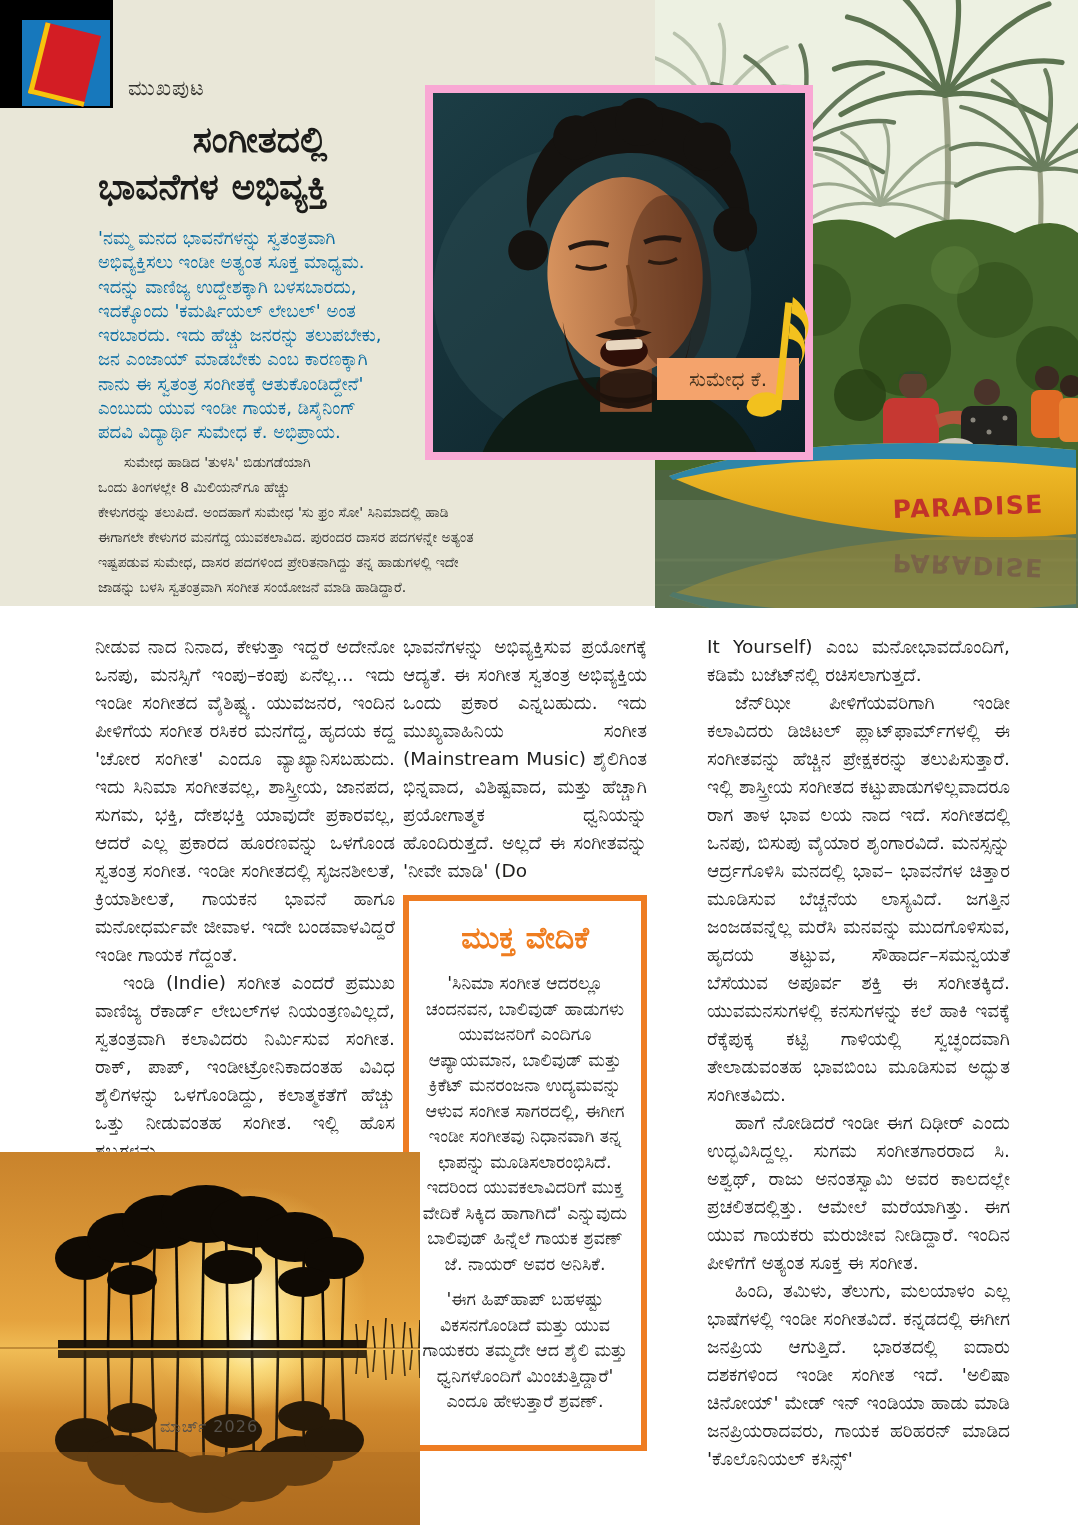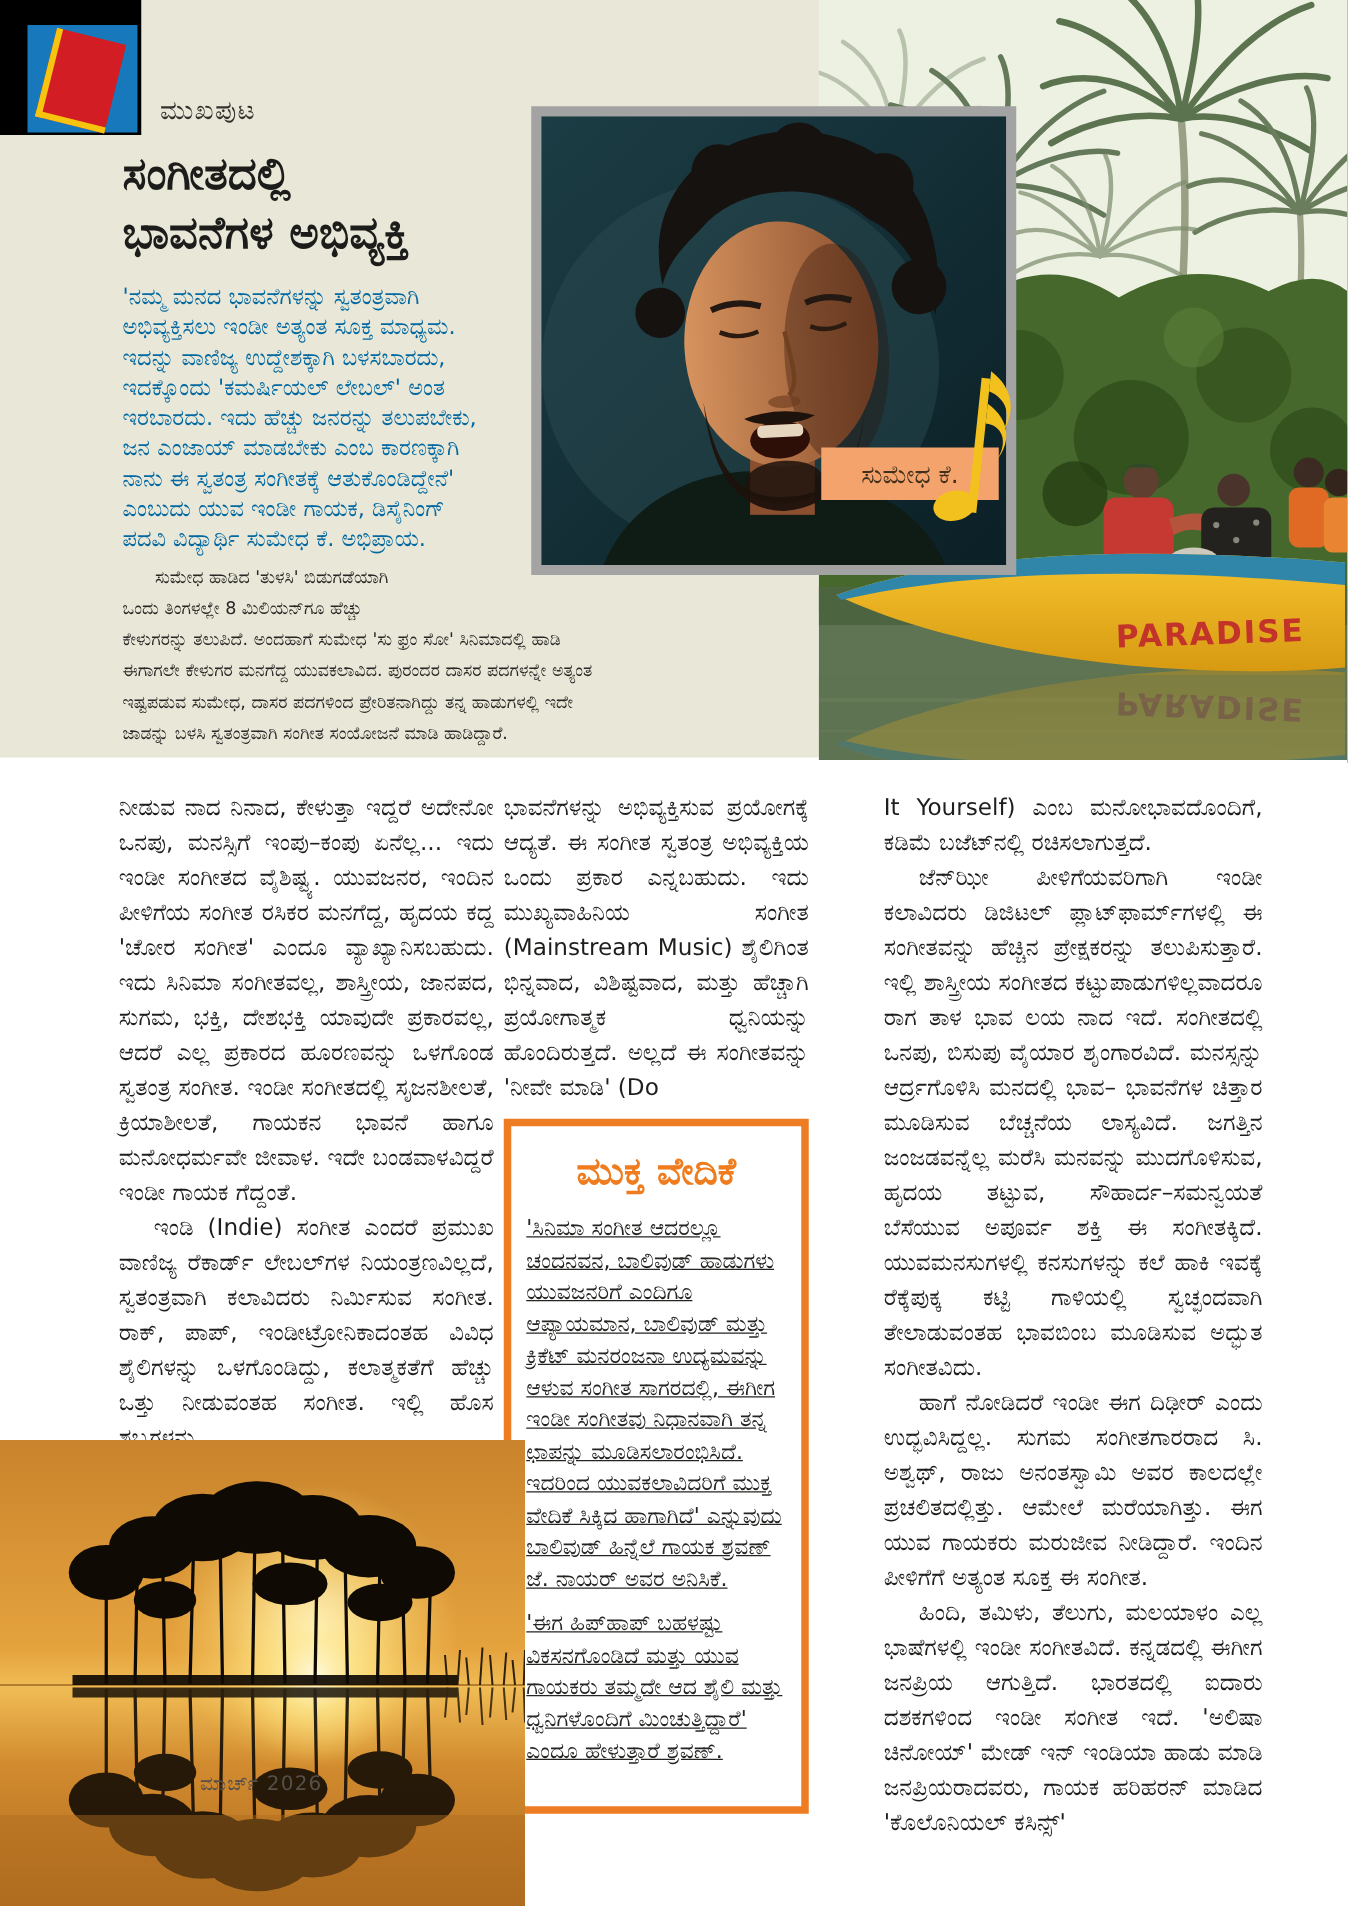--- a/index.html
+++ b/index.html
@@ -7,47 +7,47 @@
         font-family:"DejaVu Sans","Liberation Sans",sans-serif;color:#1f1f1d;margin:0 auto;}
   
   .top-section{position:absolute;left:0;top:0;width:1078px;height:606px;background:#e9e7d8;}
   
   .logo{position:absolute;left:0;top:0;width:113px;height:108px;background:#000;}
   .logo .blue{position:absolute;left:22px;top:20px;width:88px;height:86px;background:#1778bc;}
   .logo .book{position:absolute;left:14px;top:8px;width:52px;height:68px;background:#d31d24;
               border-left:5px solid #f6c40e;border-bottom:5px solid #f6c40e;transform:rotate(14deg);}
   .section-label{position:absolute;left:128px;top:76px;font-size:21px;color:#33322e;letter-spacing:1px;}
   .headline{position:absolute;left:98px;top:116px;margin:0;font-size:36px;line-height:47px;
-            font-weight:bold;color:#1c1c1a;white-space:pre-line;}
+            font-weight:bold;color:#1c1c1a;white-space:pre-line;text-align:right;}
   .lead-quote{position:absolute;left:98px;top:226px;width:350px;margin:0;font-size:18px;
               line-height:24.3px;color:#0369a1;white-space:pre-line;}
   .lead-para2{position:absolute;left:98px;top:450px;width:565px;margin:0;font-size:14px;
               line-height:25px;color:#272725;white-space:pre-line;text-indent:26px;}
   
   .singer-photo{position:absolute;left:425px;top:85px;width:388px;height:375px;margin:0;
-                background:#a3a3a3;padding:8px;box-sizing:border-box;z-index:2;text-align:center;}
+                background:#f9a8d4;padding:8px;box-sizing:border-box;z-index:2;text-align:center;}
   .singer-photo svg.photo{display:block;width:100%;height:100%;}
   .caption-badge{position:absolute;left:232px;top:273px;width:142px;height:42px;background:#f4a36c;
                  display:flex;align-items:center;justify-content:center;font-size:20px;color:#41301c;z-index:3;}
   .music-note{position:absolute;right:4px;bottom:36px;width:58px;height:142px;z-index:4;transform:rotate(6deg);}
   
   .boat-photo{position:absolute;left:655px;top:0;width:423px;height:608px;margin:0;z-index:1;}
   .boat-photo svg{display:block;width:100%;height:100%;}
   
   .body-section{position:absolute;left:0;top:633px;width:1078px;}
   .col{position:absolute;top:0;text-align:justify;font-size:18.5px;line-height:28px;color:#1e1e1c;}
   .col p{margin:0;}
   .col1{left:95px;width:300px;}
   .col2{left:403px;width:244px;}
   .col3{left:707px;width:303px;}
   .indent{text-indent:28px;}
   .open-stage-box{margin-top:10px;border:6px solid #ee7c22;background:#fff;box-sizing:border-box;
                   padding:18px 12px 20px;text-align:center;}
   .box-title{margin:2px 0 16px;font-size:30px;line-height:34px;font-weight:bold;color:#ef7d1f;}
-  .box-para{font-size:17.5px;line-height:25.5px;color:#242422;margin:0 0 10px !important;text-align:left;text-decoration:underline;}
+  .box-para{font-size:17.5px;line-height:25.5px;color:#242422;margin:0 0 10px !important;text-align:center;}
   
   .sunset-photo{position:absolute;left:0;top:1152px;width:420px;height:373px;margin:0;z-index:5;}
   .sunset-photo svg{display:block;width:100%;height:100%;}
 </style>
 </head>
 <body>
 
 <div class="page">
 
   <section class="top-section">

